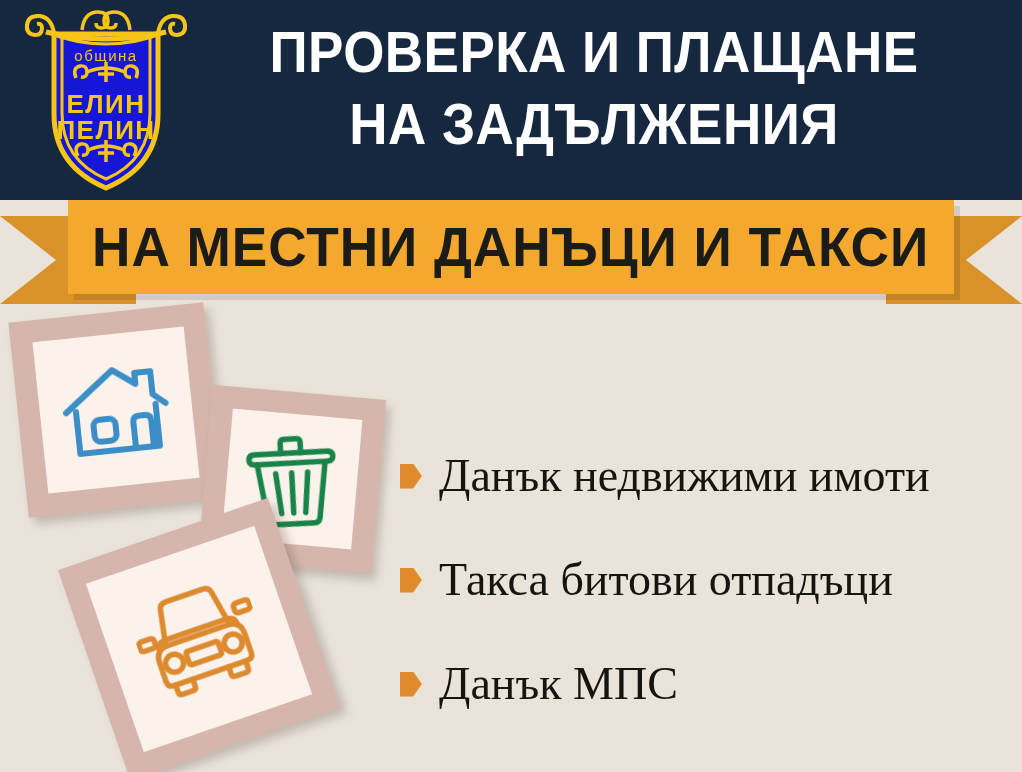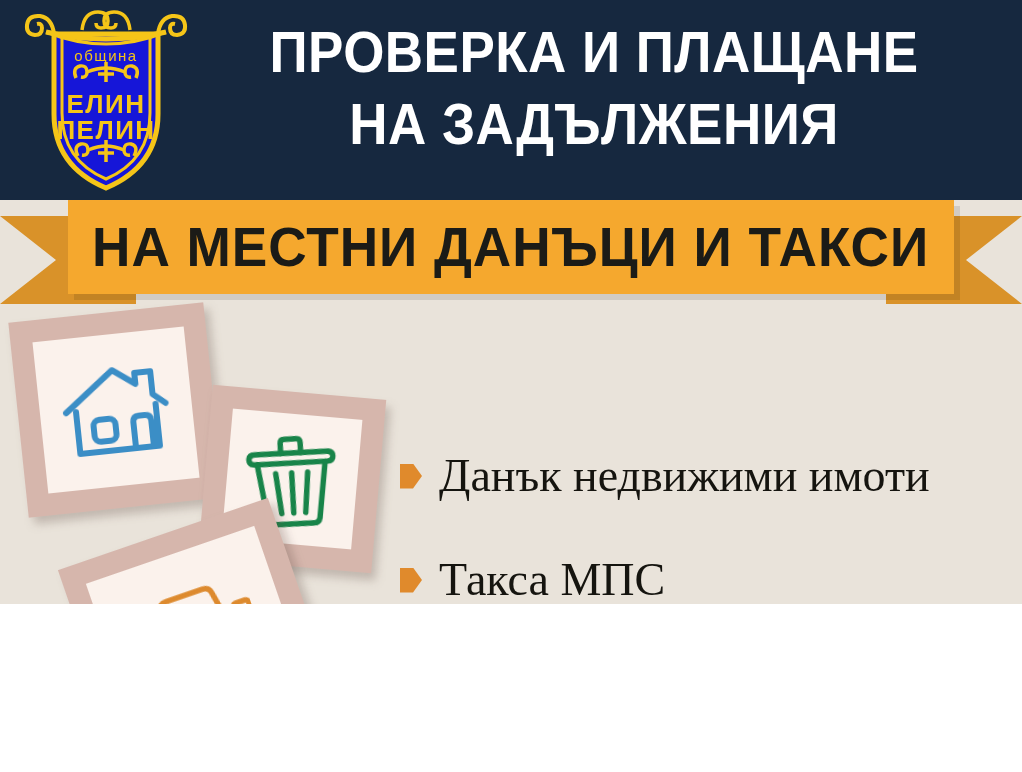--- a/index.html
+++ b/index.html
@@ -8,21 +8,21 @@
     padding: 0;
     background: #ffffff;
   }
   body {
     font-family: "Liberation Sans", sans-serif;
   }
 
   .poster {
     position: relative;
     width: 1022px;
-    height: 604px;
+    height: 772px;
     overflow: hidden;
     background: #e9e3da;
   }
 
   
   .header {
     position: absolute;
     left: 0;
     top: 0;
     width: 1022px;
@@ -307,21 +307,25 @@
 
   </div>
 
   <div class="tax-list">
 
     <div class="tax-item">
       <span class="bullet"></span>
       <span class="tax-label">Данък недвижими имоти</span>
     </div>
 
-
     <div class="tax-item">
       <span class="bullet"></span>
-      <span class="tax-label">Такса МПС</span>
+      <span class="tax-label">Такса битови отпадъци</span>
+    </div>
+
+    <div class="tax-item">
+      <span class="bullet"></span>
+      <span class="tax-label">Данък МПС</span>
     </div>
 
   </div>
 
 </div>
 
 </body></html>

